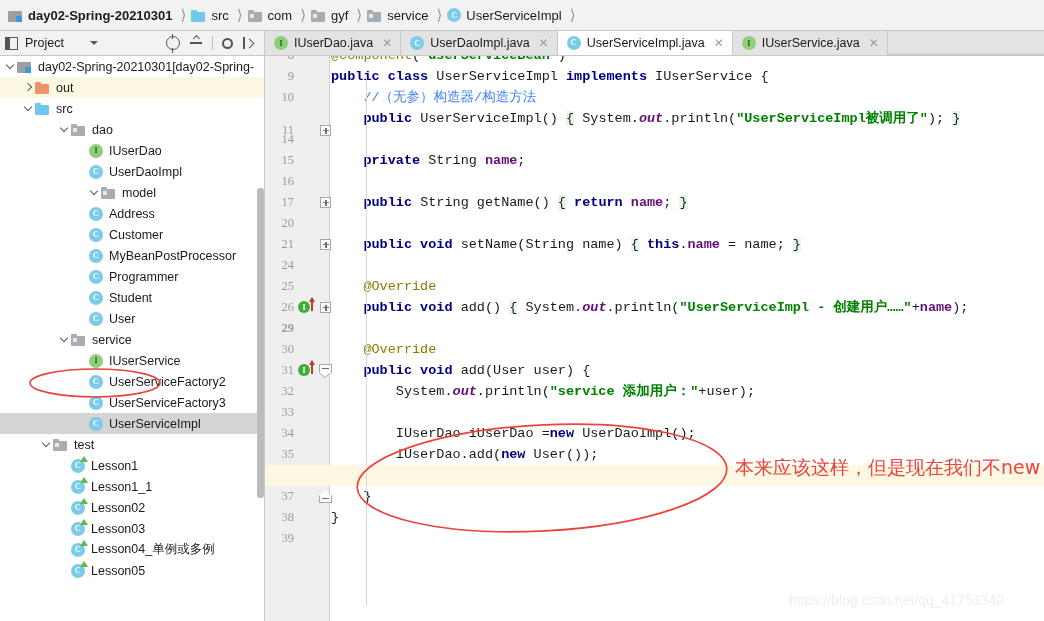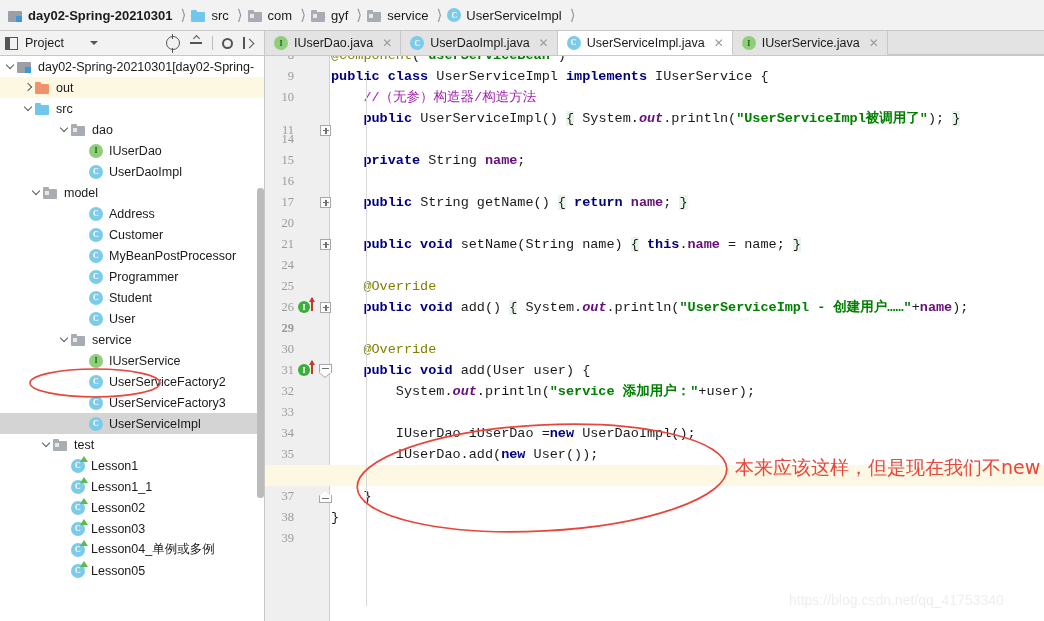--- a/index.html
+++ b/index.html
@@ -183,21 +183,21 @@
     position:absolute; left:66px; top:0; right:0; height:100%;
     font-family:"Liberation Mono", monospace; font-size:13.5px;
   }
   .cl { position:absolute; left:0; height:21px; white-space:pre;
     line-height:21px; color:#1a1a1a; }
   .cur-strip { position:absolute; left:0; right:0; height:21px; background:#fdf8e3; }
   .indentline { position:absolute; width:1px; background:#d8d8d8; left:66px; }
 
   .kw { color:#000080; font-weight:bold; }
   .str { color:#008000; font-weight:bold; }
-  .cmt { color:#a21caf; }
+  .cmt { color:#3b82f6; }
   .cmt-i { color:#8c8c8c; font-style:italic; }
   .ann { color:#808000; }
   .fld { color:#660e7a; font-weight:bold; }
   .stat { color:#660e7a; font-weight:bold; font-style:italic; }
   .hlgreen { background:#e8f5e9; }
   .plain { color:#1a1a1a; }
 
   #overlay-svg { position:absolute; left:0; top:0; width:1044px; height:621px;
     pointer-events:none; z-index:50; }
   #annotation-text {
@@ -319,21 +319,21 @@
       <div class="tree-row" style="padding-left: 76px;">
         <span class="arrow none"></span>
         <span class="badge i">I</span>
         <span class="node-label">IUserDao</span>
       </div>
       <div class="tree-row" style="padding-left: 76px;">
         <span class="arrow none"></span>
         <span class="badge c">C</span>
         <span class="node-label">UserDaoImpl</span>
       </div>
-      <div class="tree-row" style="padding-left: 30px;">
+      <div class="tree-row" style="padding-left: 88px;">
         <span class="arrow open"></span>
         <span class="ic ic-folder-gray">
           <i class="dot"></i>
         </span>
         <span class="node-label">model</span>
       </div>
       <div class="tree-row" style="padding-left: 76px;">
         <span class="arrow none"></span>
         <span class="badge c">C</span>
         <span class="node-label">Address</span>

